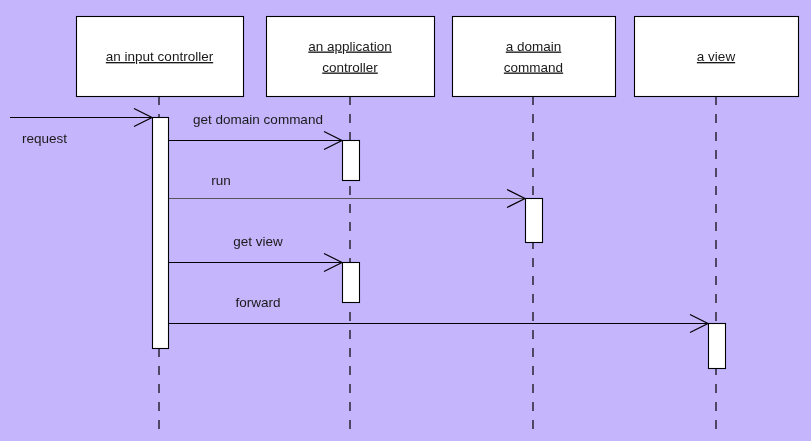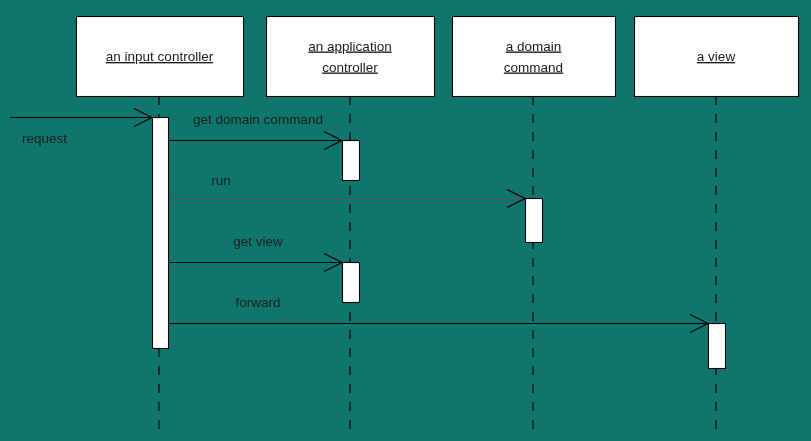--- a/index.html
+++ b/index.html
@@ -9,21 +9,21 @@
     background: #ffffff;
   }
   body {
     font-family: "Liberation Sans", sans-serif;
     -webkit-font-smoothing: antialiased;
   }
   #diagram-canvas {
     position: relative;
     width: 811px;
     height: 441px;
-    background: #0f766e;
+    background: #c4b5fd;
     overflow: hidden;
   }
   #diagram-svg {
     position: absolute;
     left: 0;
     top: 0;
     width: 811px;
     height: 441px;
   }
   .participant-box {

